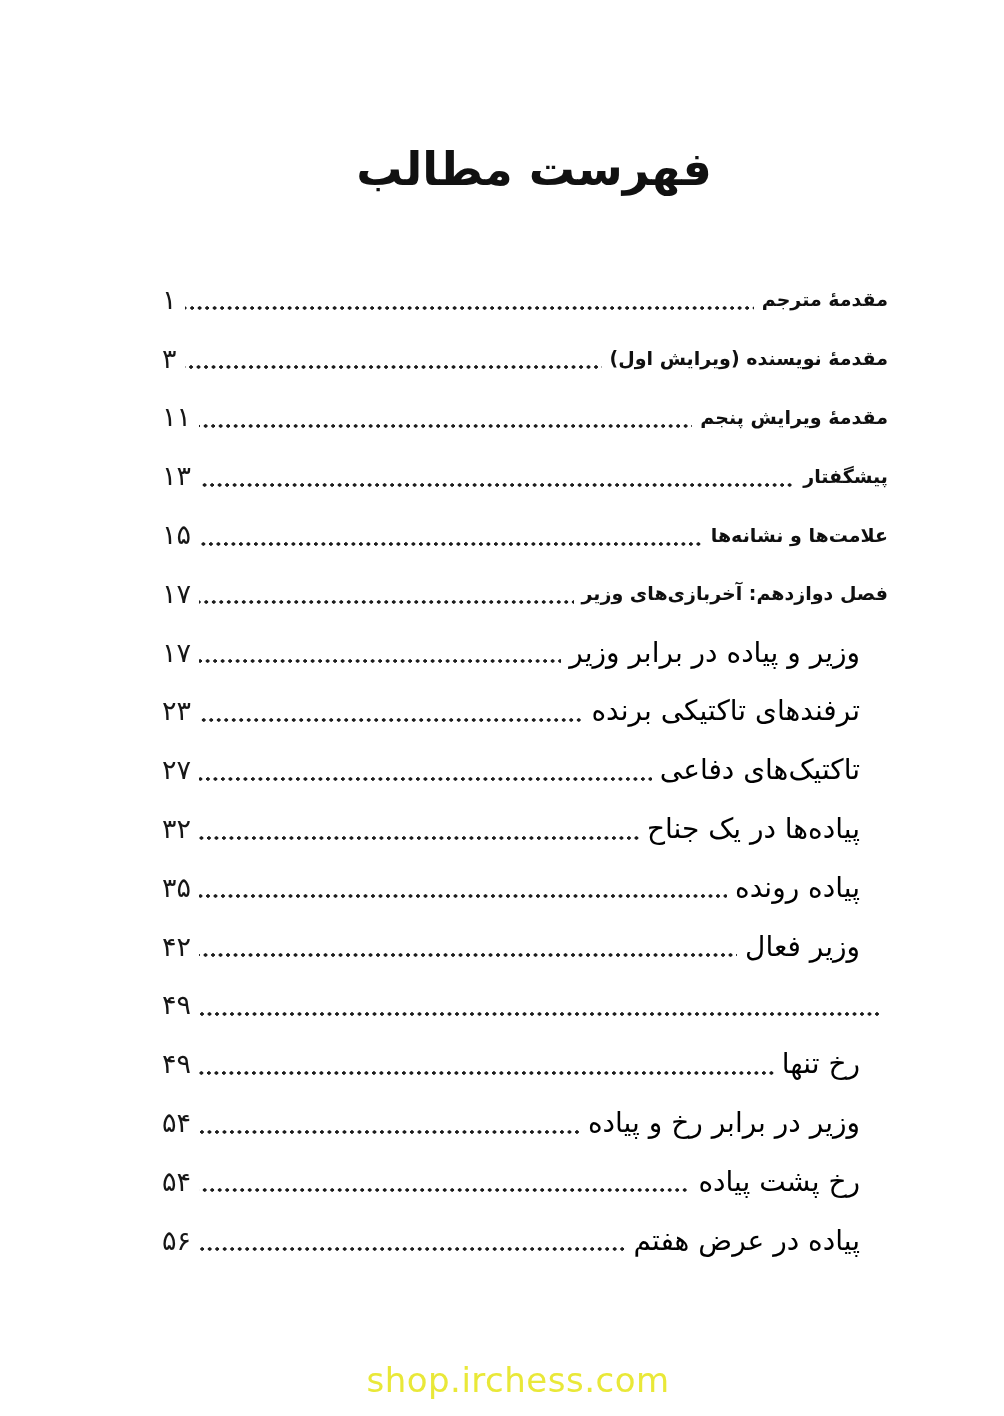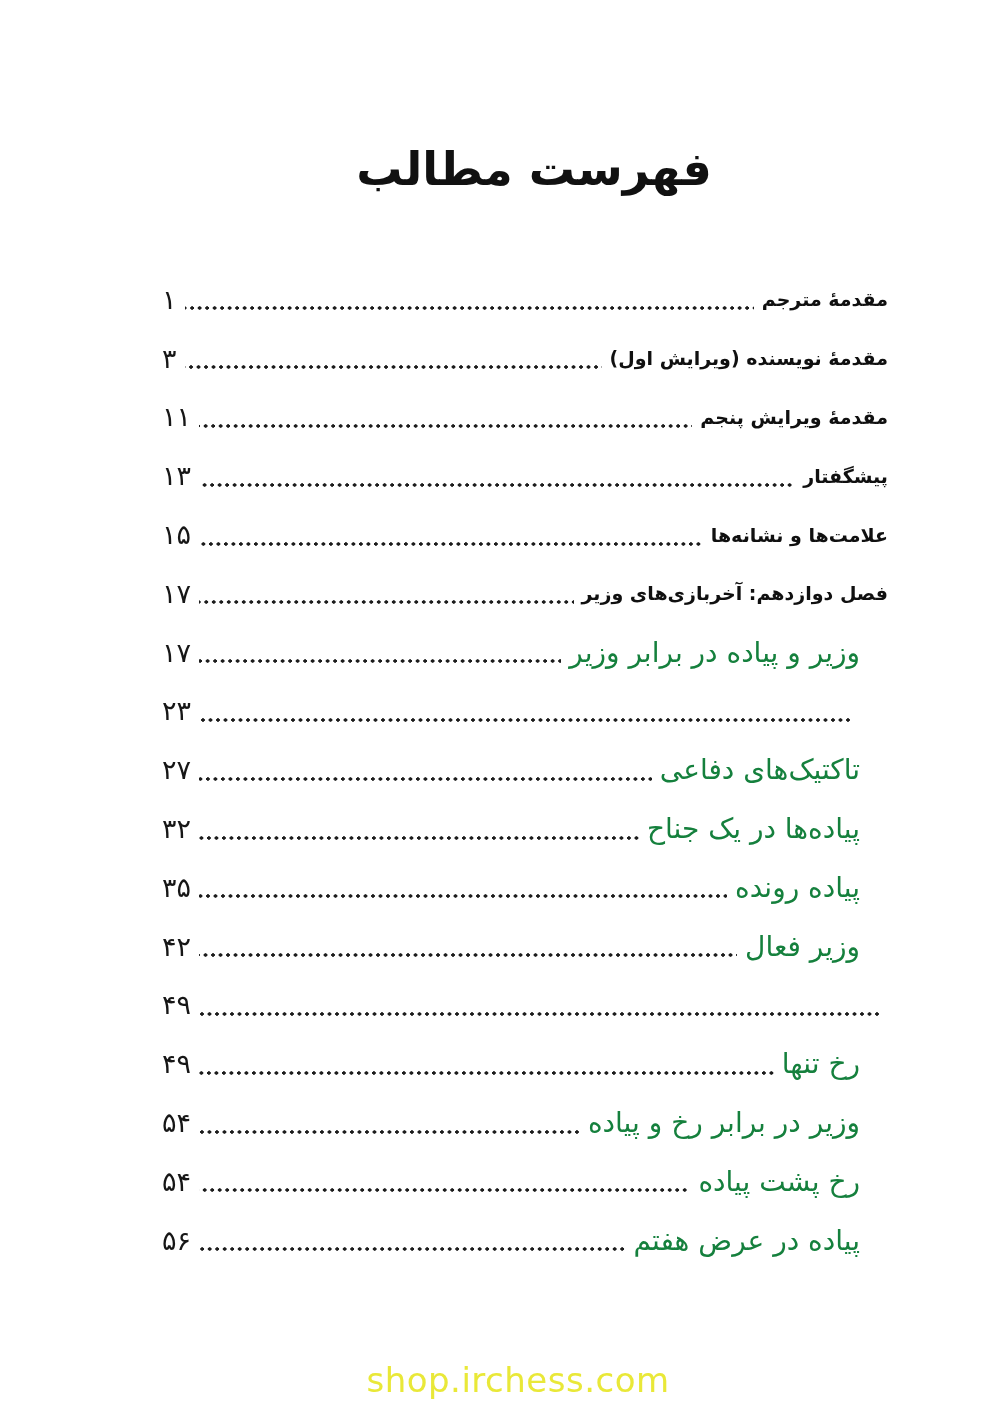--- a/index.html
+++ b/index.html
@@ -39,21 +39,21 @@
   }
   .row {
     display: flex;
     align-items: center;
     height: 58.8px;
   }
   .row .label {
     flex: 0 0 auto;
     white-space: nowrap;
     font-size: 28px;
-    color: #15803d;
+    color: #000000;
   }
   .row.chapter .label {
     font-weight: 700;
     font-size: 19px;
     color: #101010;
   }
   .row.section {
     padding-right: 28px;
   }
   .dots {
@@ -131,20 +131,21 @@
       <span class="pagenum">۱۷</span>
     </div>
 
     <div class="row section">
       <span class="label">وزیر و پیاده در برابر وزیر</span>
       <span class="dots"></span>
       <span class="pagenum">۱۷</span>
     </div>
 
     <div class="row section">
+      <span class="label">ترفندهای تاکتیکی برنده</span>
       <span class="dots"></span>
       <span class="pagenum">۲۳</span>
     </div>
 
     <div class="row section">
       <span class="label">تاکتیک‌های دفاعی</span>
       <span class="dots"></span>
       <span class="pagenum">۲۷</span>
     </div>
 

